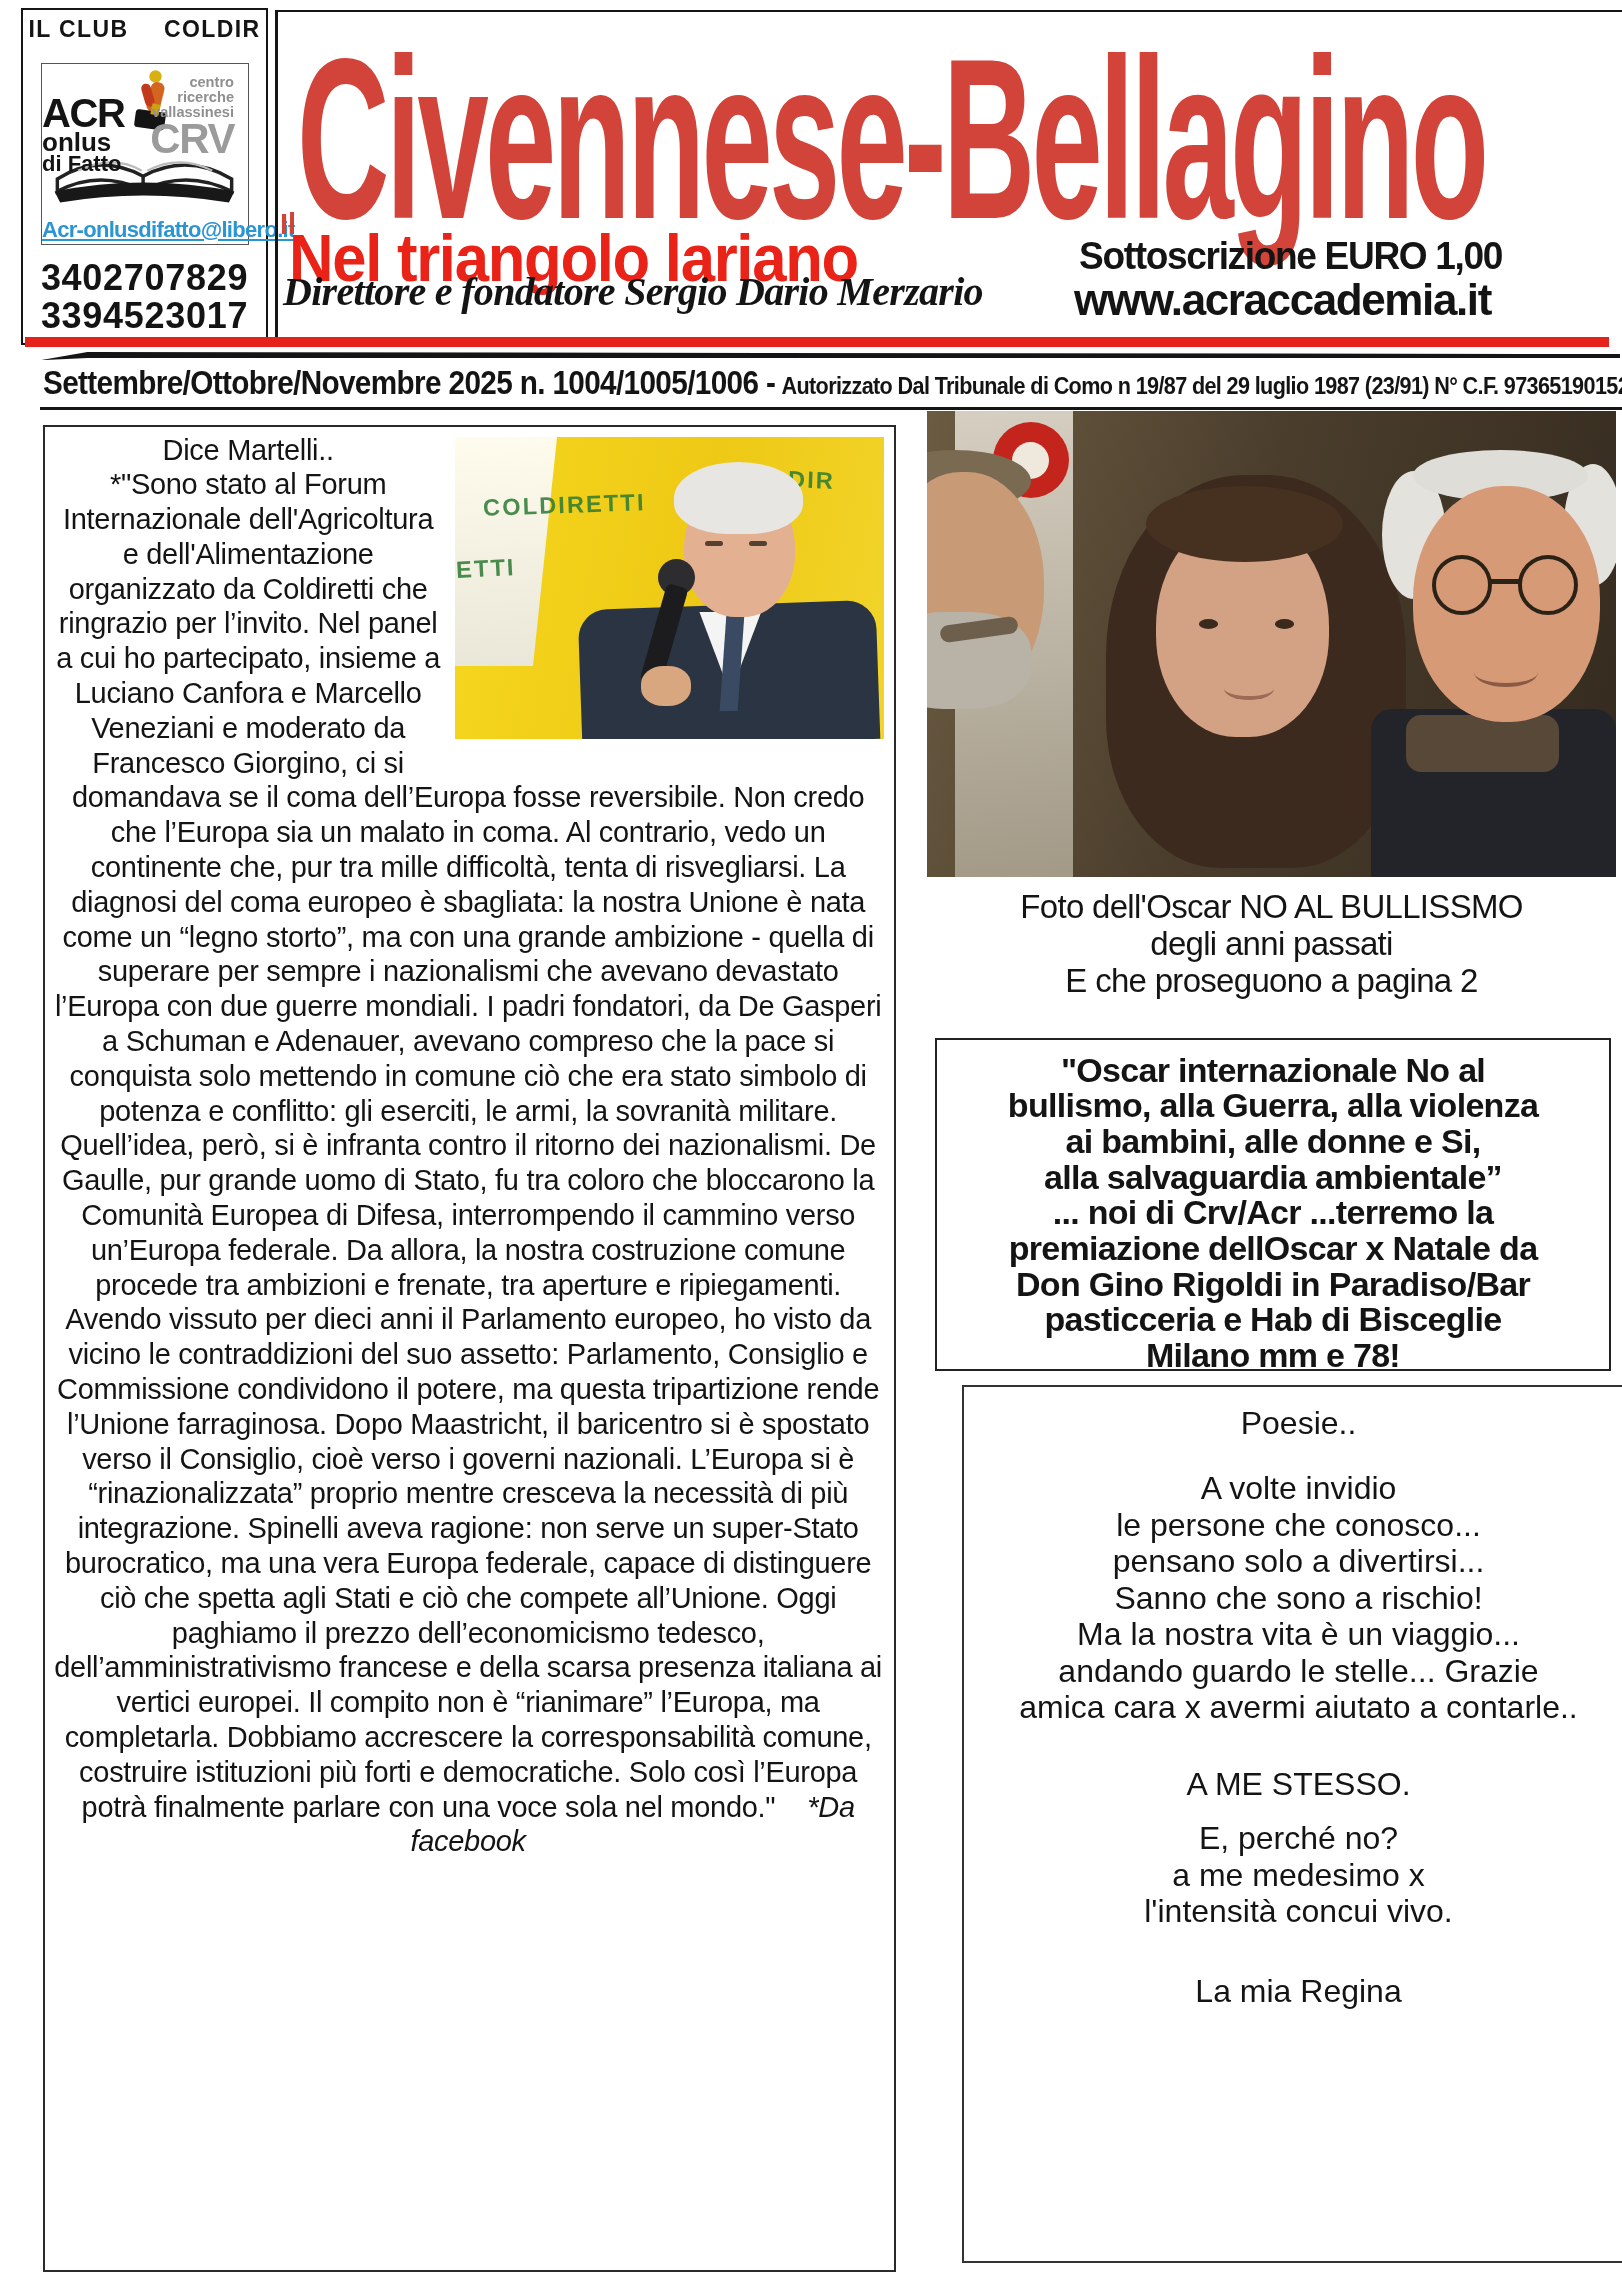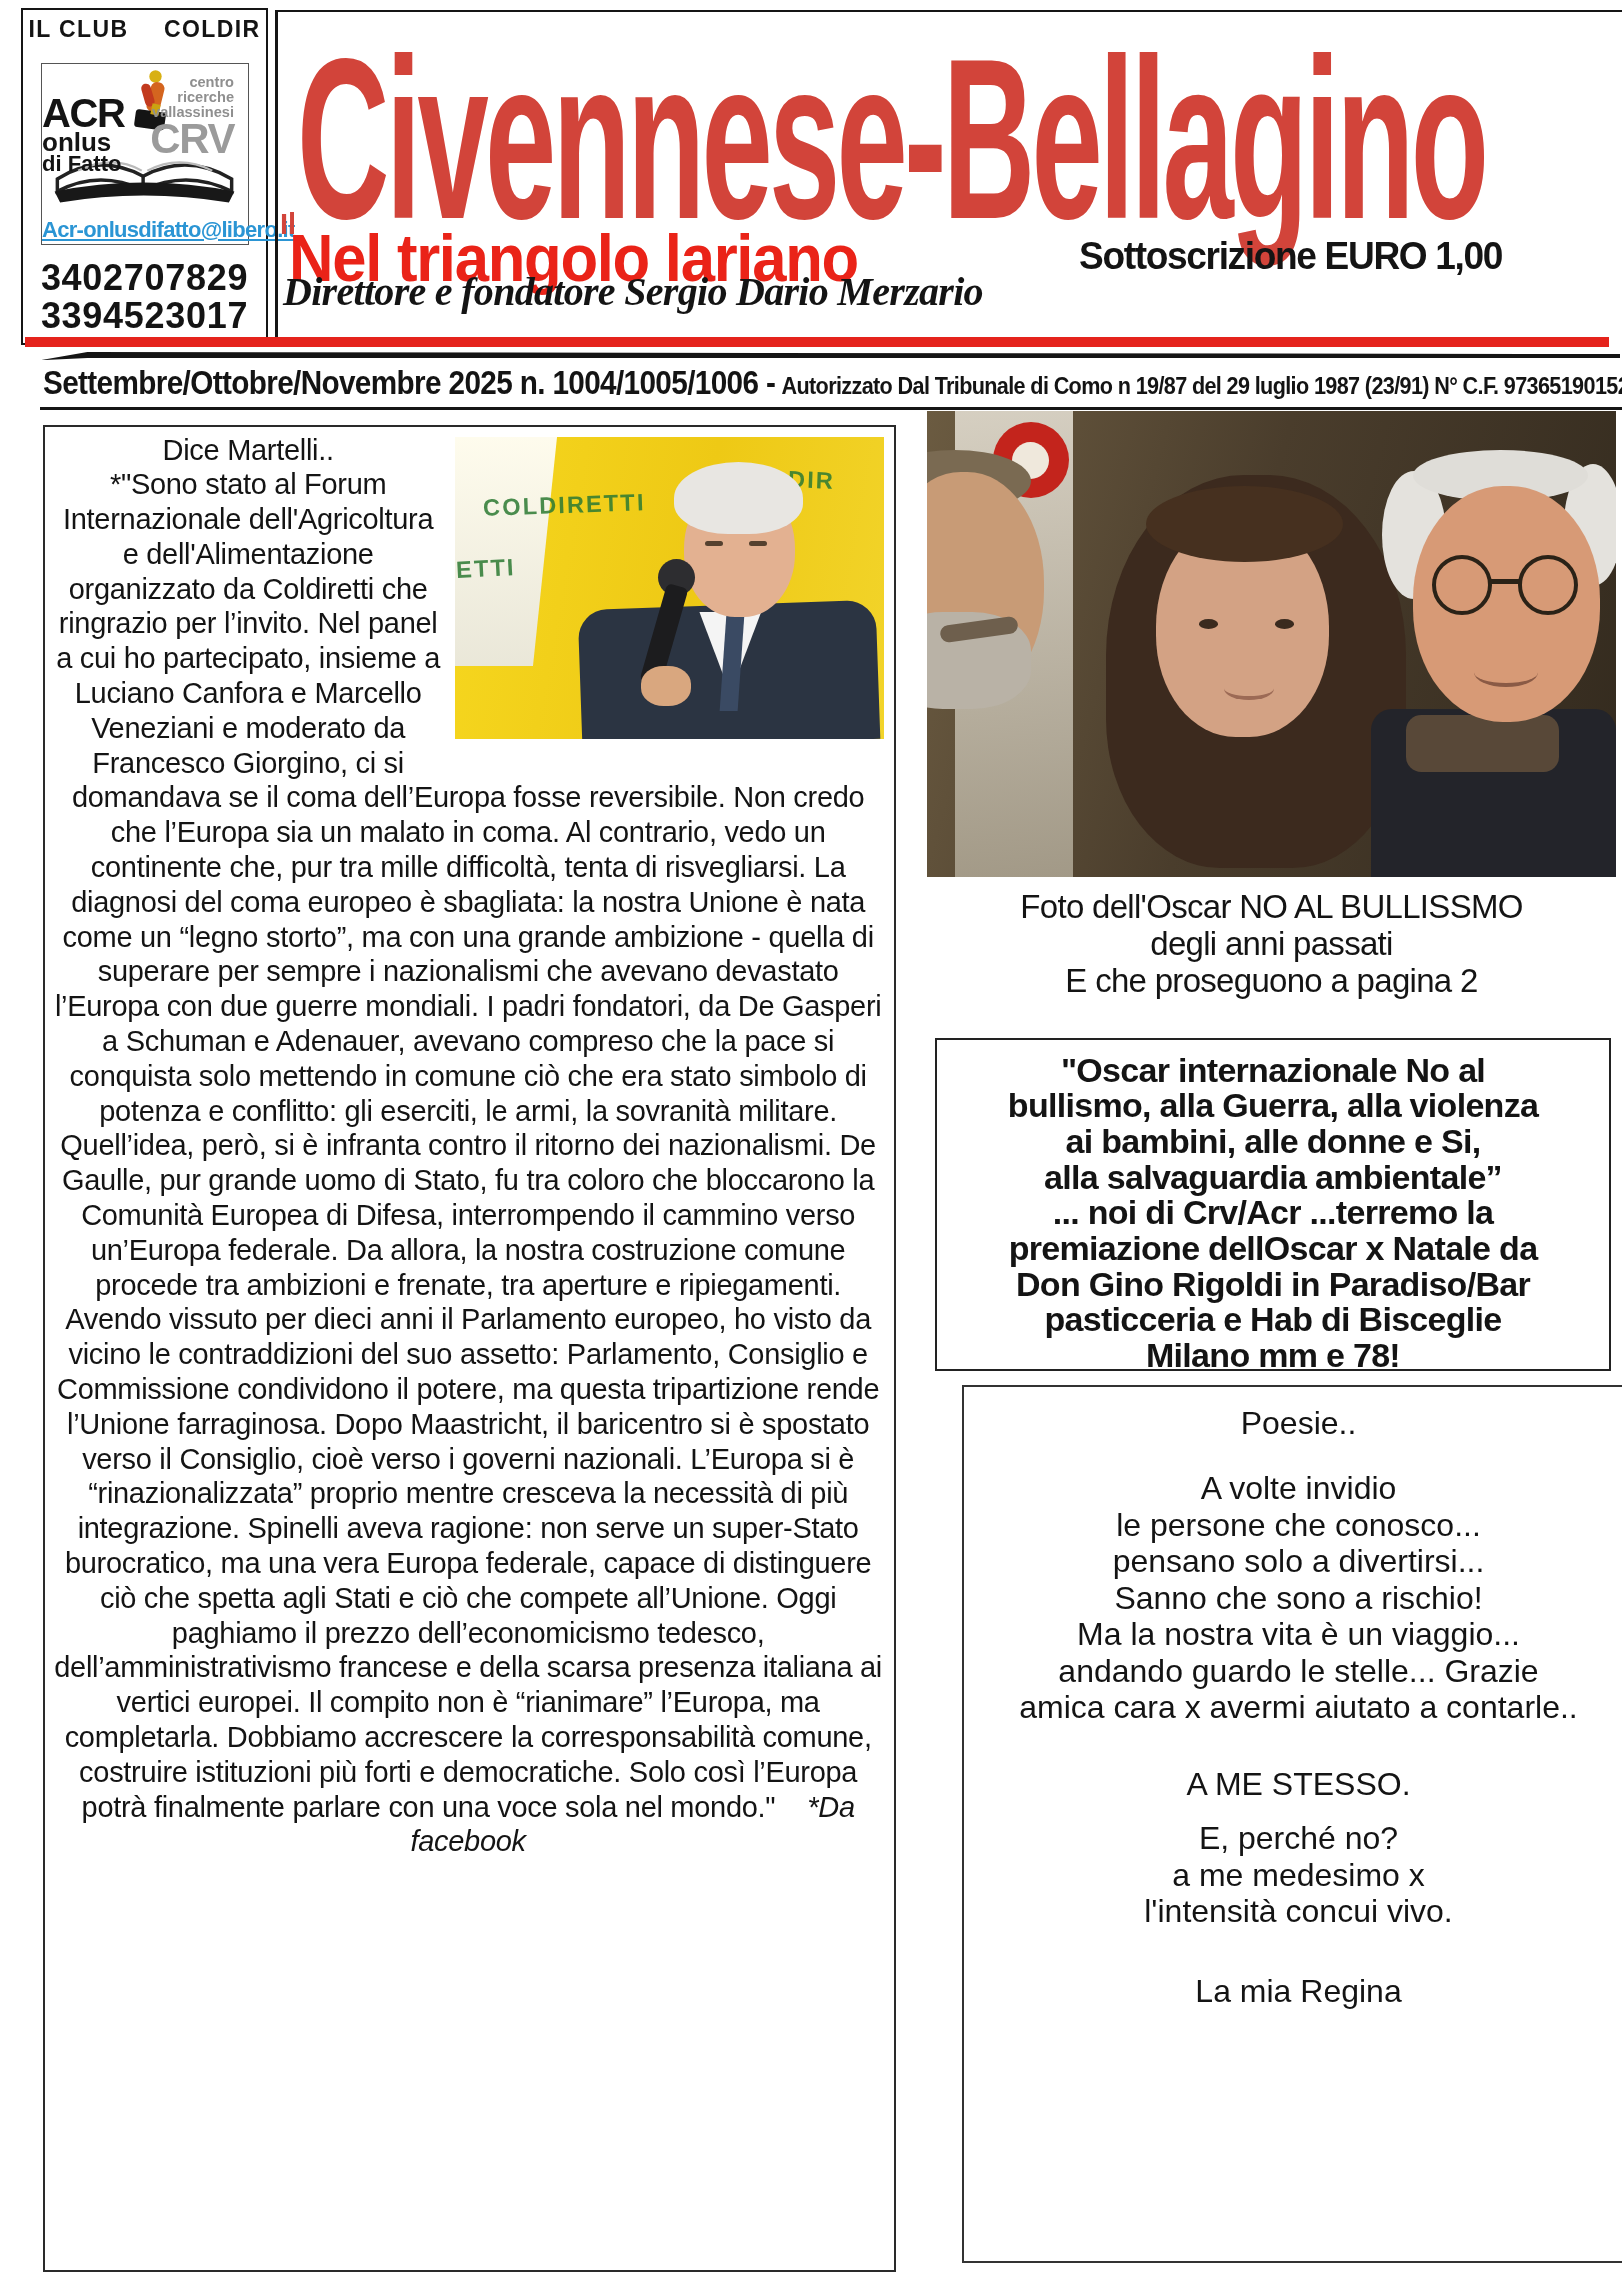--- a/index.html
+++ b/index.html
@@ -174,20 +174,21 @@
     </div>
   </div>
 
   <div class="top-rule"></div>
   <div class="v-rule"></div>
   <span class="mast-il">Il</span>
   <h1 class="mast-title">Civennese-Bellagino</h1>
   <div class="tagline">Nel triangolo lariano</div>
   <div class="subscription">Sottoscrizione EURO 1,00</div>
   <div class="director">Direttore e  fondatore  Sergio Dario Merzario</div>
+  <div class="website">www.acraccademia.it</div>
   <div class="red-bar"></div>
   <div class="wedge"></div>
   <div class="dateline">
     <span class="dl-main">Settembre/Ottobre/Novembre 2025 n. 1004/1005/1006 -</span>
     <span class="dl-auth">Autorizzato Dal Tribunale  di Como n  19/87 del 29 luglio 1987 (23/91) N° C.F. 97365190152</span>
   </div>
   <div class="dateline-rule"></div>
 
   <section class="article-box">
     <div class="article-body">

